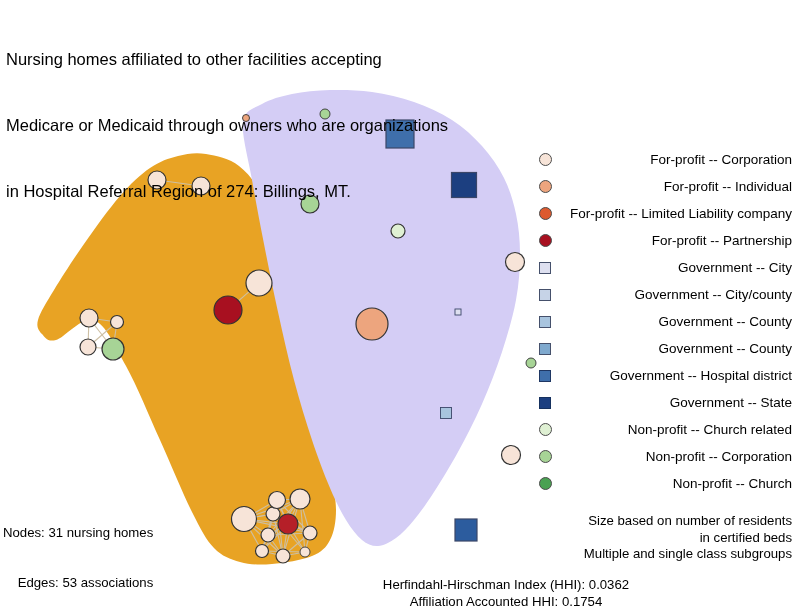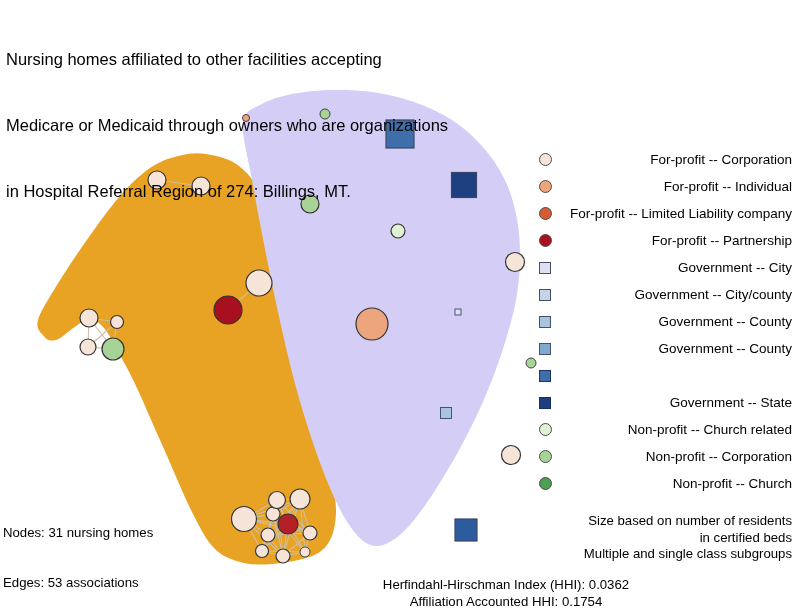--- a/index.html
+++ b/index.html
@@ -88,21 +88,21 @@
 
   
   #stats-left {
     position: absolute;
     left: 3px;
     top: 492px;
     font-size: 13.2px;
     line-height: 16.6px;
     white-space: pre;
   }
-  #stats-left .sline { display: block; }
+  #stats-left .sline { display: block; text-align: right; }
 
   #size-note {
     position: absolute;
     left: 552px;
     top: 513px;
     width: 240px;
     font-size: 13.2px;
     line-height: 16.6px;
     text-align: right;
     white-space: nowrap;
@@ -335,20 +335,21 @@
       <div class="legend-row">
         <span class="legend-swatch">
           <span class="sw-square" style="background: rgb(127, 169, 206); border-color: rgb(69, 80, 107);"></span>
         </span>
         <span class="legend-label">Government -- County</span>
       </div>
       <div class="legend-row">
         <span class="legend-swatch">
           <span class="sw-square" style="background: rgb(63, 111, 171); border-color: rgb(31, 55, 99);"></span>
         </span>
+        <span class="legend-label">Government -- Hospital district</span>
       </div>
       <div class="legend-row">
         <span class="legend-swatch">
           <span class="sw-square" style="background: rgb(28, 63, 128); border-color: rgb(22, 49, 95);"></span>
         </span>
         <span class="legend-label">Government -- State</span>
       </div>
       <div class="legend-row">
         <span class="legend-swatch">
           <span class="sw-circle" style="background: rgb(223, 240, 211); border-color: rgb(77, 77, 77);"></span>

